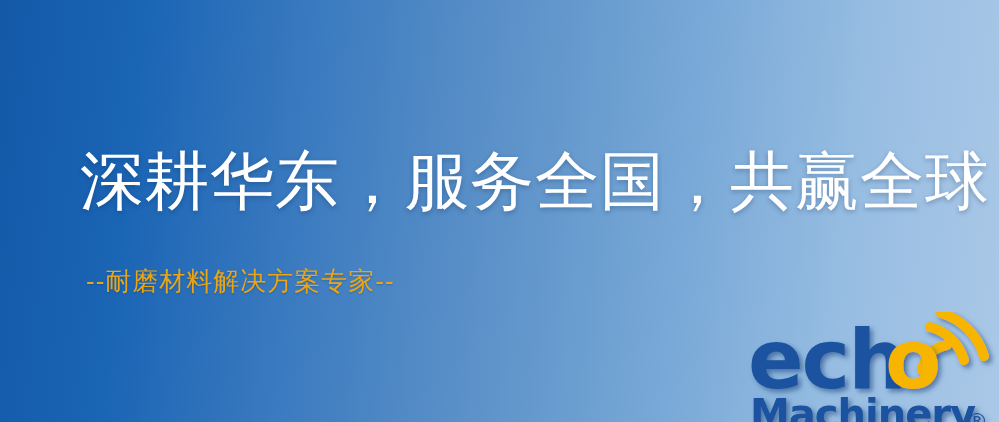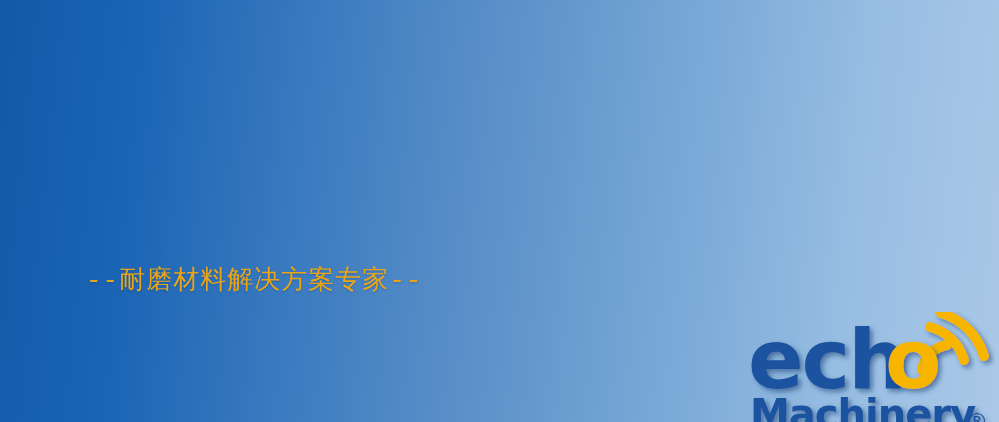--- a/index.html
+++ b/index.html
@@ -40,21 +40,21 @@
     white-space: nowrap;
     text-shadow: 0 2px 5px rgba(0, 36, 80, 0.30);
   }
 
   
   #subtitle {
     position: absolute;
     left: 86px;
     top: 268px;
     color: #e9a516;
-    font-family: Liberation Mono, monospace;
+    font-family: Liberation Sans, sans-serif;
     font-size: 26px;
     line-height: 1;
     letter-spacing: 1px;
     white-space: nowrap;
     text-shadow: 0 1px 2px rgba(0, 40, 90, 0.25);
   }
 
   
   #logo {
     position: absolute;
@@ -65,20 +65,21 @@
   }
   #logo svg {
     display: block;
   }
 </style>
 </head>
 <body>
 
 <div id="banner">
 
+  <div id="headline">深耕华东，服务全国，共赢全球</div>
 
   <div id="subtitle">--耐磨材料解决方案专家--</div>
 
   <div id="logo">
     <svg width="248" height="124" viewBox="0 0 248 124" xmlns="http://www.w3.org/2000/svg">
       <defs>
         <filter id="ds" x="-30%" y="-30%" width="180%" height="180%">
           <feDropShadow dx="3" dy="3" stdDeviation="2.4" flood-color="#0d3a72" flood-opacity="0.55"></feDropShadow>
         </filter>
       </defs>

